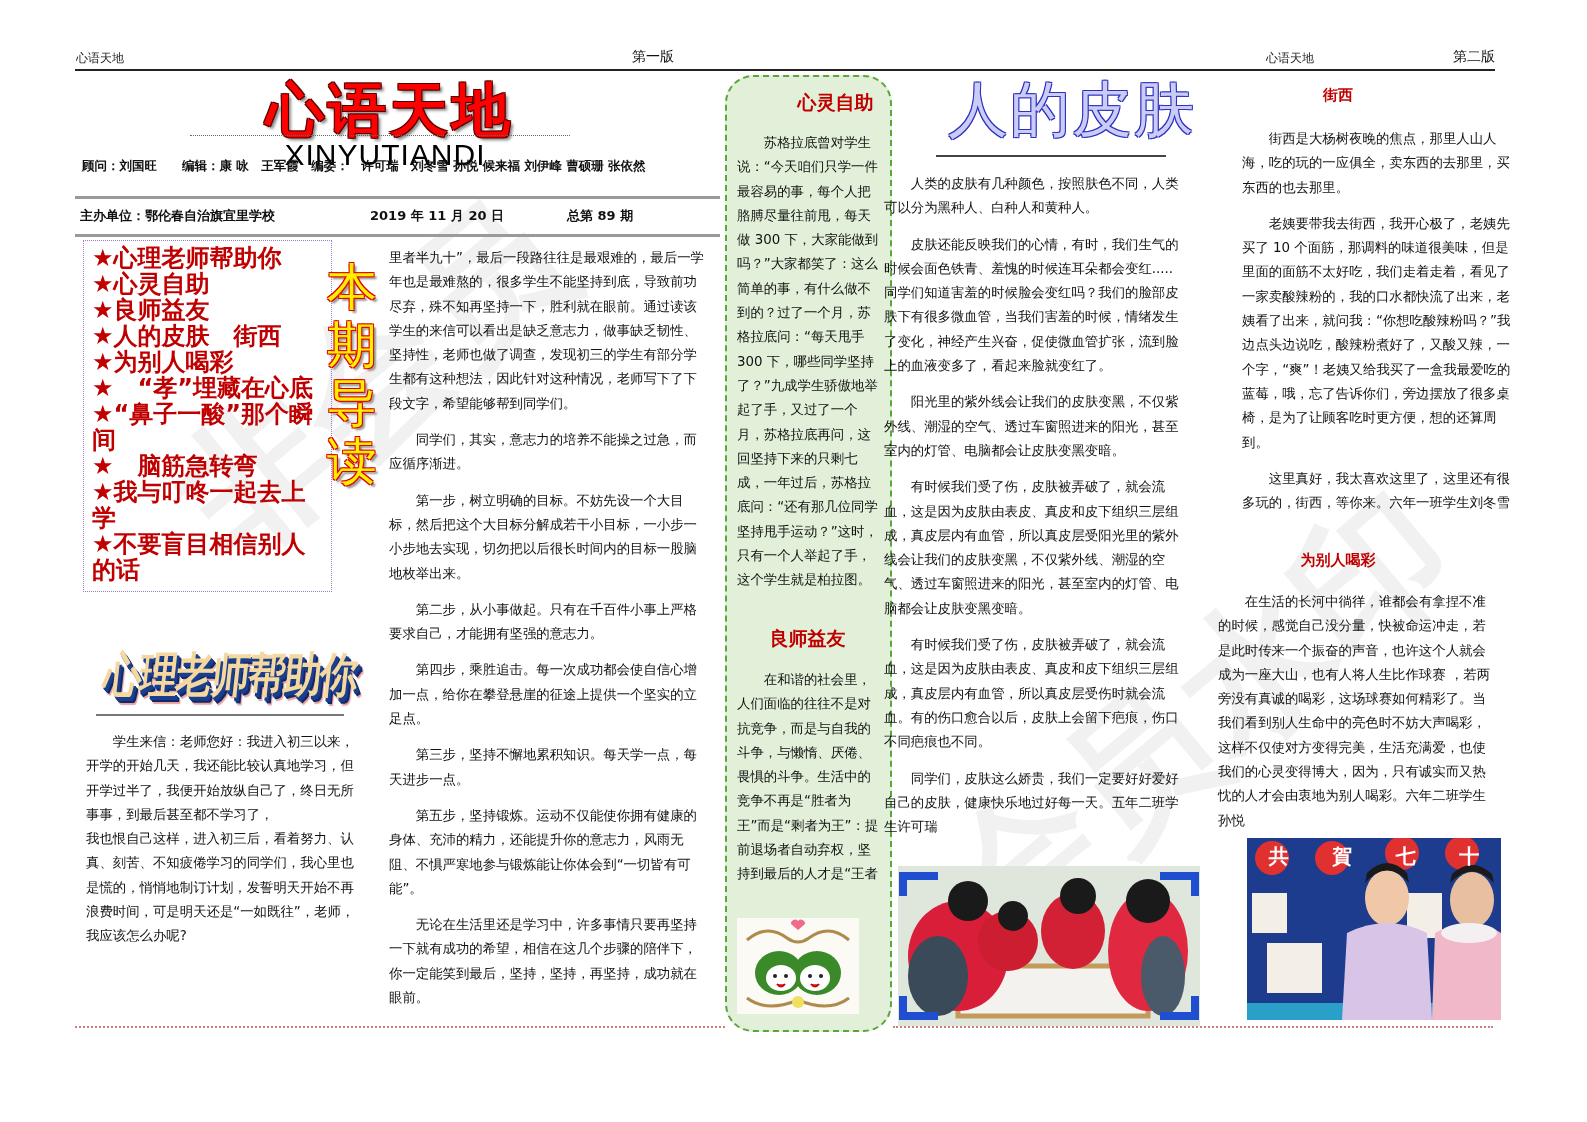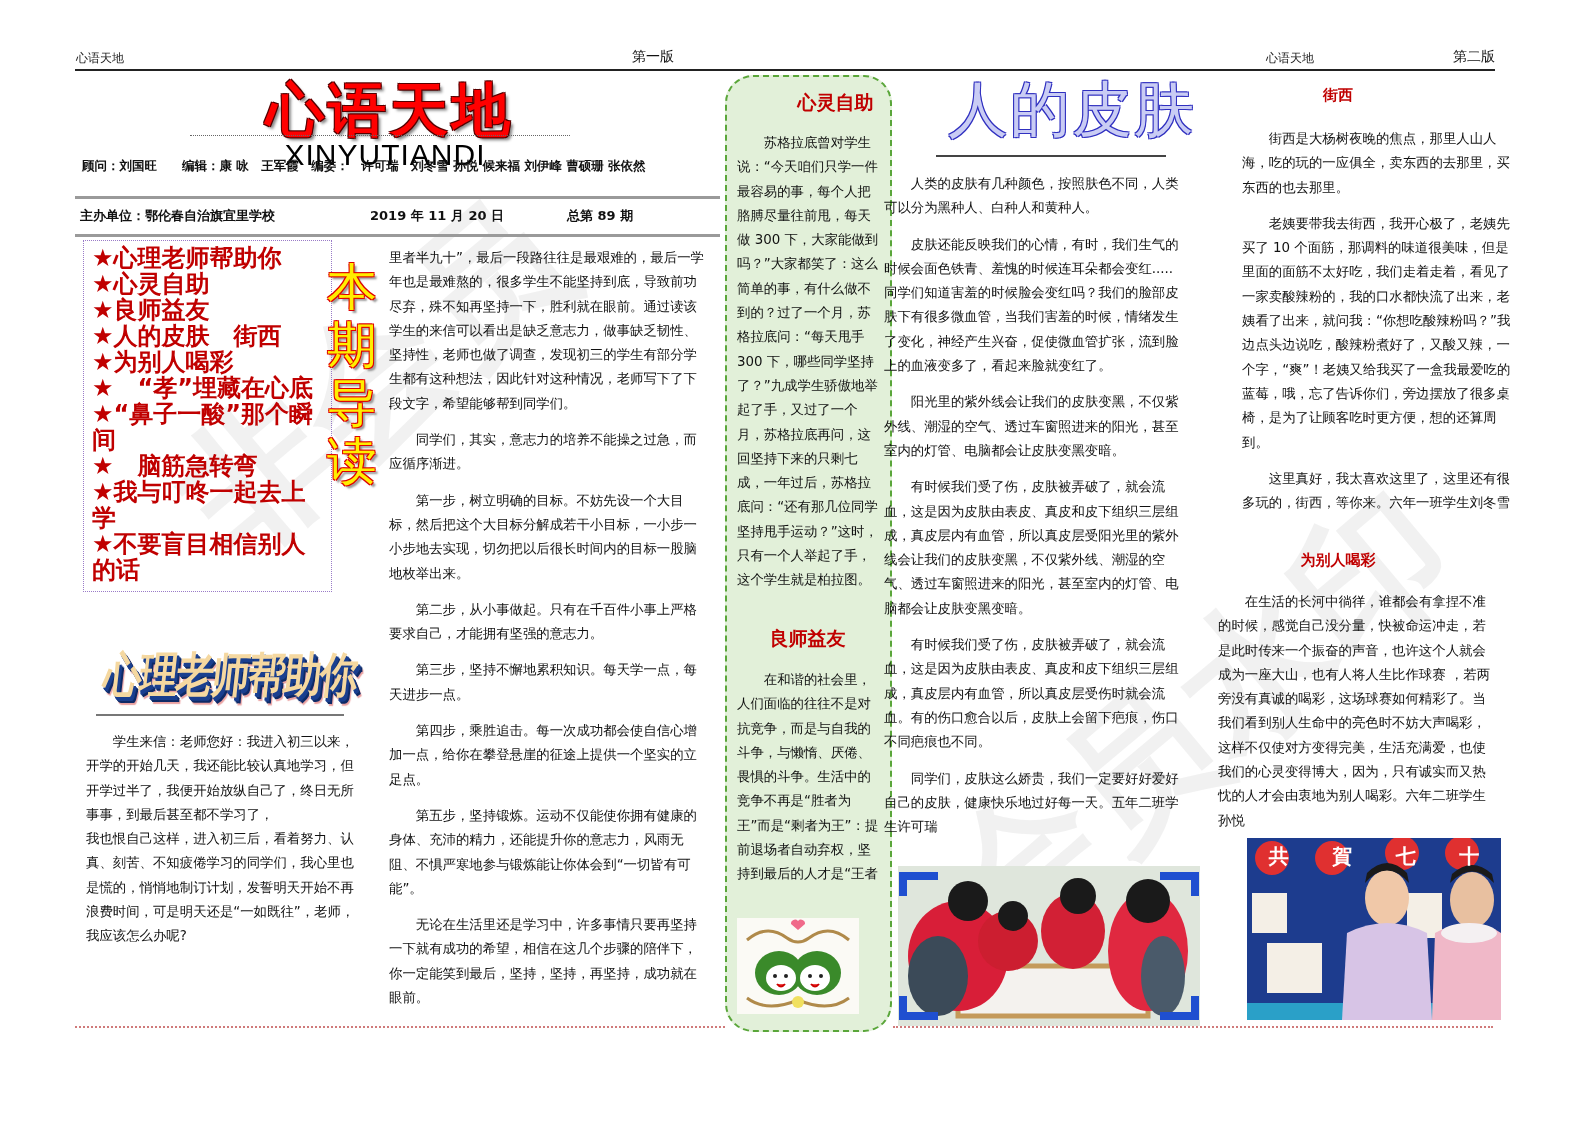--- a/index.html
+++ b/index.html
@@ -91,22 +91,22 @@
 <div class="abs body-text" style="left:86px; top:730px; width:280px;">
   <p style="margin-bottom:0;">学生来信：老师您好：我进入初三以来，开学的开始几天，我还能比较认真地学习，但开学过半了，我便开始放纵自己了，终日无所事事，到最后甚至都不学习了，</p>
   <p class="noindent">我也恨自己这样，进入初三后，看着努力、认真、刻苦、不知疲倦学习的同学们，我心里也是慌的，悄悄地制订计划，发誓明天开始不再浪费时间，可是明天还是“一如既往”，老师，我应该怎么办呢?</p>
 </div>
 
 <div class="abs body-text" style="left:389px; top:246px; width:320px;">
   <p class="noindent">里者半九十”，最后一段路往往是最艰难的，最后一学年也是最难熬的，很多学生不能坚持到底，导致前功尽弃，殊不知再坚持一下，胜利就在眼前。通过读该学生的来信可以看出是缺乏意志力，做事缺乏韧性、坚持性，老师也做了调查，发现初三的学生有部分学生都有这种想法，因此针对这种情况，老师写下了下段文字，希望能够帮到同学们。</p>
   <p>同学们，其实，意志力的培养不能操之过急，而应循序渐进。</p>
   <p>第一步，树立明确的目标。不妨先设一个大目标，然后把这个大目标分解成若干小目标，一小步一小步地去实现，切勿把以后很长时间内的目标一股脑地枚举出来。</p>
   <p>第二步，从小事做起。只有在千百件小事上严格要求自己，才能拥有坚强的意志力。</p>
+  <p>第四步，乘胜追击。每一次成功都会使自信心增加一点，给你在攀登悬崖的征途上提供一个坚实的立足点。</p>
   <p>第三步，坚持不懈地累积知识。每天学一点，每天进步一点。</p>
-  <p>第四步，乘胜追击。每一次成功都会使自信心增加一点，给你在攀登悬崖的征途上提供一个坚实的立足点。</p>
   <p>第五步，坚持锻炼。运动不仅能使你拥有健康的身体、充沛的精力，还能提升你的意志力，风雨无阻、不惧严寒地参与锻炼能让你体会到“一切皆有可能”。</p>
   <p>无论在生活里还是学习中，许多事情只要再坚持一下就有成功的希望，相信在这几个步骤的陪伴下，你一定能笑到最后，坚持，坚持，再坚持，成功就在眼前。</p>
 </div>
 
 <div class="dot-rule" style="left:75px; top:1026px; width:650px;"></div>
 
 <div class="abs green-box" style="left:725px; top:75px; width:163px; height:953px;"></div>
 <div class="abs green-title" style="left:725px; top:90px; width:165px;padding-left:28px;">心灵自助</div>
 <div class="abs body-text" style="left:737px; top:131px; width:142px;">
   <p>苏格拉底曾对学生说：“今天咱们只学一件最容易的事，每个人把胳膊尽量往前甩，每天做 300 下，大家能做到吗？”大家都笑了：这么简单的事，有什么做不到的？过了一个月，苏格拉底问：“每天甩手 300 下，哪些同学坚持了？”九成学生骄傲地举起了手，又过了一个月，苏格拉底再问，这回坚持下来的只剩七成，一年过后，苏格拉底问：“还有那几位同学坚持甩手运动？”这时，只有一个人举起了手，这个学生就是柏拉图。</p>

